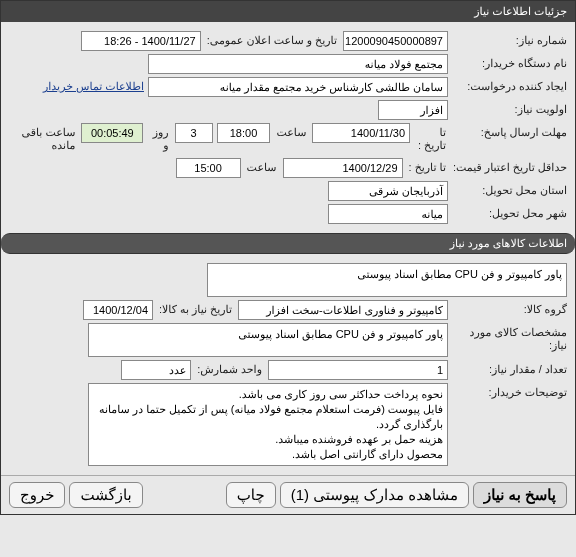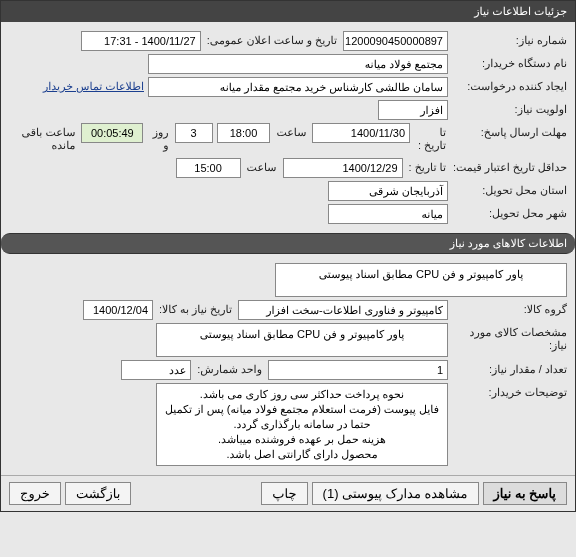--- a/index.html
+++ b/index.html
@@ -61,25 +61,24 @@
   .field.w-xs   { width: 70px; }
   .field.w-num  { width: 105px; text-align:center;}
   .field.w-time { width: 65px; text-align:center;}
   .field.w-timerem { width: 75px; text-align:center; background:#dff0d0;}
   .field.w-days { width: 45px; text-align:center;}
   .textarea {
     background: #fff;
     border: 1px solid #888;
     padding: 3px 4px;
     font-size: 11px;
-    width: 292px;
+    width: 360px;
     min-height: 34px;
     direction: rtl;
     line-height: 15px;
-    text-align: center;
   }
   .inline-label {
     padding: 3px 2px;
     font-size: 11px;
     color: #222;
   }
   .footer {
     display: flex;
     justify-content: space-between;
     padding: 6px 8px;
@@ -87,23 +86,23 @@
     gap: 6px;
   }
   .footer-group {
     display: flex;
     gap: 4px;
   }
   .btn {
     background: #f4f4f4;
     border: 1px solid #888;
     padding: 3px 10px;
-    font-size: 13px;
+    font-size: 15px;
     cursor: pointer;
-    border-radius: 0;
+    border-radius: 6px;
   }
   .btn.primary {
     background: #dcdcdc;
     font-weight: bold;
   }
   .link {
     color: #1b3f8f;
     text-decoration: underline;
     padding-top:3px;
   }
@@ -116,21 +115,21 @@
   <div class="titlebar">
     <span>جزئیات اطلاعات نیاز</span>
   </div>
 
   <div class="content">
 
     <div class="row">
       <span class="label">شماره نیاز:</span>
       <span class="field w-num">1200090450000897</span>
       <span class="inline-label">تاریخ و ساعت اعلان عمومی:</span>
-      <span class="field w-sm">1400/11/27 - 17:31</span>
+      <span class="field w-sm">1400/11/27 - 18:26</span>
     </div>
 
     <div class="row">
       <span class="label">نام دستگاه خریدار:</span>
       <span class="field w-long">مجتمع فولاد میانه</span>
     </div>
 
     <div class="row">
       <span class="label">ایجاد کننده درخواست:</span>
       <span class="field w-long">سامان طالشی کارشناس خرید مجتمع مقدار میانه</span>

